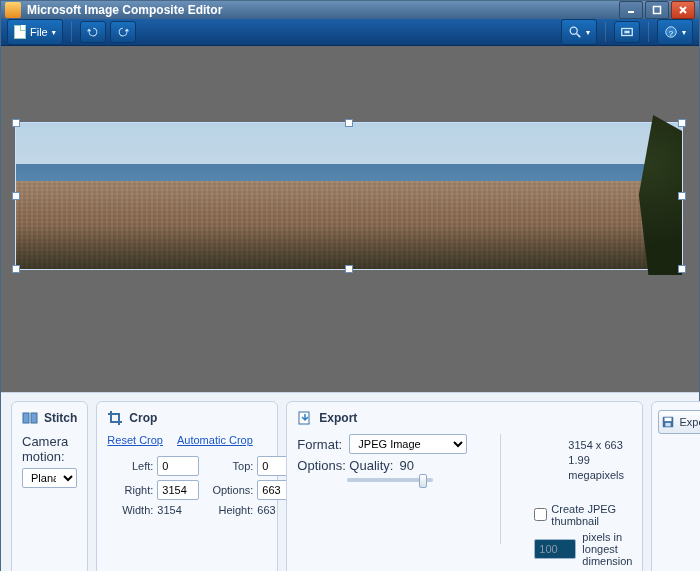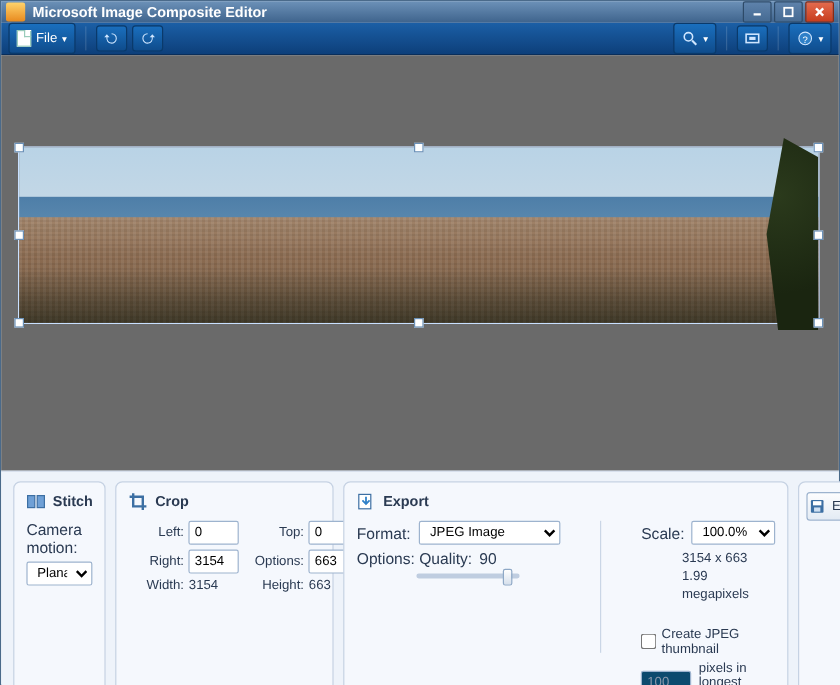--- a/index.html
+++ b/index.html
@@ -198,20 +198,24 @@
 
       <div class="panel panel-crop">
         <h3>
           <span class="picon">
             <svg viewBox="0 0 16 16">
                 <path d="M4 1v11h11M1 4h11v11" fill="none" stroke="#3c6fa3" stroke-width="2"></path>
               </svg>
           </span>
           <span>Crop</span>
         </h3>
+        <div class="row" style="gap:14px;margin-bottom:10px;">
+          <span class="linkbtn">Reset Crop</span>
+          <span class="linkbtn">Automatic Crop</span>
+        </div>
         <div class="crop-grid">
           <span class="r">Left:</span>
           <input type="text" class="num" value="0" style="">
           <span class="r">Top:</span>
           <input type="text" class="num" value="0" style="">
 
           <span class="r">Right:</span>
           <input type="text" class="num" value="3154" style="">
           <span class="r">Options:</span>
           <input type="text" class="num" value="663" style="">
@@ -247,26 +251,20 @@
               <span class="field-label">90</span>
             </div>
             <div class="row" style="padding-left:50px;">
               <div class="slider">
                   <div class="thumb"></div>
                 </div>
             </div>
           </div>
           <div class="vsep"></div>
           <div class="export-right">
-            <div class="row">
-              <span class="field-label" style="width:36px;">Scale:</span>
-              <select style="width:70px;">
-                <option>100.0%</option>
-              </select>
-            </div>
             <div class="dims">
               <div>3154 x 663</div>
               <div>1.99 megapixels</div>
             </div>
             <label class="chk">
               <input type="checkbox" style="">
               <span>Create JPEG thumbnail</span>
             </label>
             <div class="px-dim">
               <input type="text" class="num" disabled="" value="100" style="">

